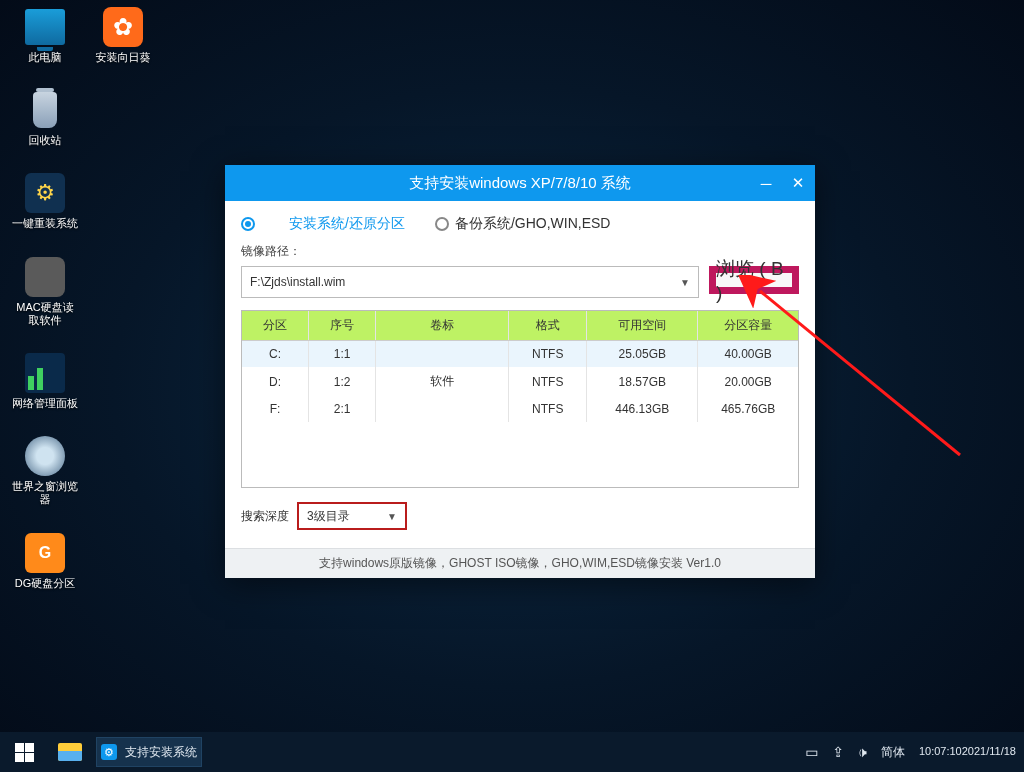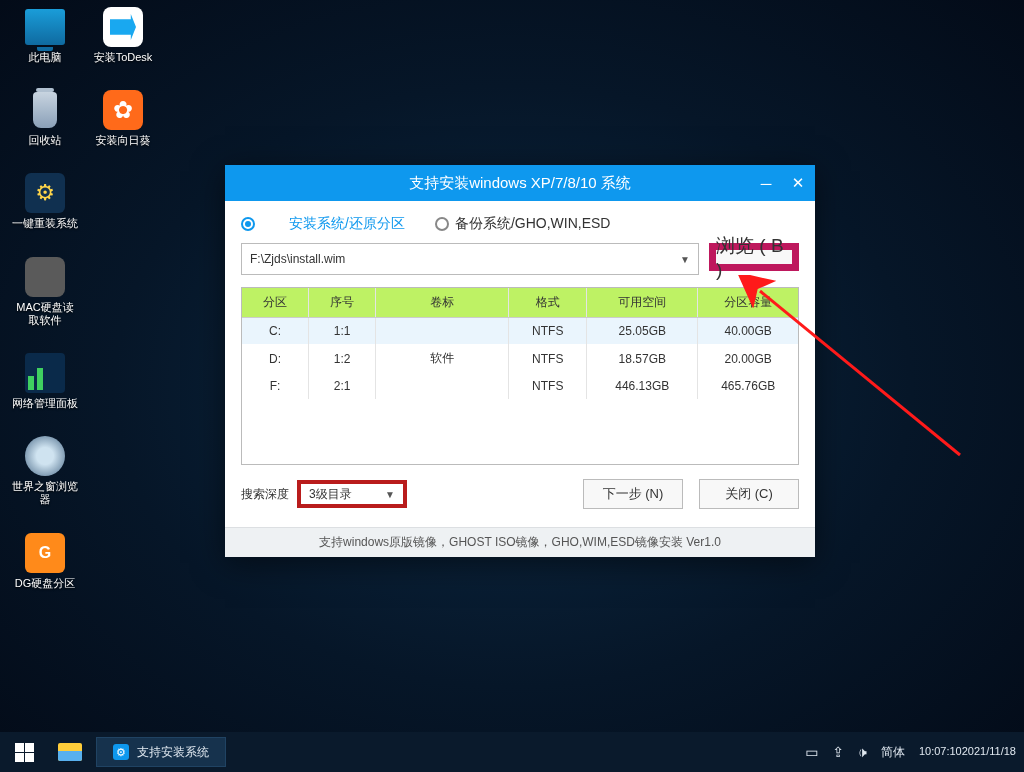--- a/index.html
+++ b/index.html
@@ -72,38 +72,38 @@
   .browse-btn { width: 90px; height: 28px; border: 7px solid #be185d; background: #f8f8f8; display:flex;align-items:center;justify-content:center;font-size:19px;cursor:pointer;}
   table.parts { width: 100%; border: 1px solid #ccc; border-collapse: collapse; font-size: 12px; }
   table.parts th, table.parts td { border-right: 1px solid #e4e4e4; padding: 6px 4px; text-align: center; font-weight: normal; }
   table.parts th { border-bottom: 1px solid #ccc; background: #bef264; color: #333; }
   table.parts th:last-child, table.parts td:last-child { border-right: none; }
   table.parts tr.selected td { background: #eaf5fd; }
   .table-shell { border: 1px solid #bbb; height: 178px; overflow: hidden; margin-bottom: 14px;}
   .table-shell table { border: none; }
   .bottom-row { display: flex; align-items: center; justify-content: space-between; margin-bottom: 8px;}
   .bottom-left { display: flex; align-items: center; gap: 8px; font-size: 12px;}
-  .depth-select { width: 110px; height: 28px; border: 4px solid #b91c1c; display: flex; align-items: center; justify-content: space-between; padding: 0 8px; font-size: 12px;}
+  .depth-select { width: 110px; height: 28px; border: 2px solid #b91c1c; display: flex; align-items: center; justify-content: space-between; padding: 0 8px; font-size: 12px;}
   .depth-select .caret { font-size: 10px; color:#555;}
   .bottom-right { display: flex; gap: 16px;}
   .action-btn { width: 100px; height: 30px; border:1px solid #bbb; background:#f8f8f8; display:flex;align-items:center;justify-content:center;font-size:13px;cursor:pointer;}
   .footer-bar { height: 30px; background: #eef1f3; border-top: 1px solid #dcdfe2; display:flex;align-items:center;justify-content:center;font-size:12px;color:#555;}
 
   
   .arrow-svg { position:absolute; left: 710px; top: 275px; width: 260px; height: 190px; pointer-events: none; }
 
   
   .taskbar { position: absolute; left:0; bottom:0; width:100%; height:40px; background:#0a1a2c; display:flex; align-items:center; }
   .start-btn { width:48px; height:40px; display:flex;align-items:center;justify-content:center;cursor:pointer;}
   .win-logo { display:grid;grid-template-columns:9px 9px;grid-template-rows:9px 9px;gap:1px;}
   .win-logo span{background:#fff;}
   .tb-icon{width:44px;height:40px;display:flex;align-items:center;justify-content:center;cursor:pointer;}
   .tb-folder{width:24px;height:18px;background:#ffcd3a;border-radius:2px;position:relative;}
   .tb-folder:before{content:"";position:absolute;bottom:0;left:0;width:100%;height:10px;background:#58b0ee;border-radius:0 0 2px 2px;}
-  .tb-task{height:30px;padding:0 16px;display:flex;align-items:center;gap:8px;background:#16324d;border:1px solid #204363;margin-left:4px;font-size:12px;color:#e0e8f0;cursor:pointer;}
+  .tb-task{height:30px;padding:0 4px;display:flex;align-items:center;gap:8px;background:#16324d;border:1px solid #204363;margin-left:4px;font-size:12px;color:#e0e8f0;cursor:pointer;}
   .tb-task .tb-task-ico{width:16px;height:16px;background:#0e98ee;border-radius:3px;display:flex;align-items:center;justify-content:center;}
   .tb-task .tb-task-ico:before{content:"⚙";font-size:11px;color:#fff;}
   .tray{margin-left:auto;display:flex;align-items:center;gap:14px;padding-right:8px;color:#e0e8f0;font-size:11px;}
   .tray .ico{cursor:pointer;font-size:14px;}
   .tray .ime{font-size:12px;}
   .clock{display:flex;flex-direction:row;align-items:flex-end;line-height:1.2;font-size:11px;}
 </style>
 </head>
 <body>
 
@@ -150,26 +150,20 @@
       <div class="desktop-icon">
         <div class="img">
           <div class="ic-dg">G</div>
         </div>
         <div class="label">DG硬盘分区</div>
       </div>
     </div>
   <div class="desktop-col col2" id="col2">
       <div class="desktop-icon">
         <div class="img">
-          <div class="ic-todesk"></div>
-        </div>
-        <div class="label">安装ToDesk</div>
-      </div>
-      <div class="desktop-icon">
-        <div class="img">
           <div class="ic-sunflower"></div>
         </div>
         <div class="label">安装向日葵</div>
       </div>
     </div>
 </div>
 
 <div class="window">
   <div class="titlebar">
     <span>支持安装windows XP/7/8/10 系统</span>
@@ -183,20 +177,21 @@
       <div class="radio-opt checked">
         <span class="circle"></span>
         <span class="rlabel blue">安装系统/还原分区</span>
       </div>
       <div class="radio-opt unchecked">
         <span class="circle"></span>
         <span class="rlabel">备份系统/GHO,WIN,ESD</span>
       </div>
     </div>
 
+    <span class="lbl-small">镜像路径：</span>
     <div class="path-row">
       <div class="path-input">
         <span>F:\Zjds\install.wim</span>
         <span class="caret">▼</span>
       </div>
       <div class="browse-btn">浏览 ( B )</div>
     </div>
 
     <div class="table-shell">
       <table class="parts">
@@ -240,24 +235,20 @@
     </div>
 
     <div class="bottom-row">
       <div class="bottom-left">
         <span>搜索深度</span>
         <div class="depth-select">
           <span>3级目录</span>
           <span class="caret">▼</span>
         </div>
       </div>
-      <div class="bottom-right">
-        <div class="action-btn">下一步 (N)</div>
-        <div class="action-btn">关闭 (C)</div>
-      </div>
     </div>
   </div>
   <div class="footer-bar">
     <span>支持windows原版镜像，GHOST ISO镜像，GHO,WIM,ESD镜像安装 Ver1.0</span>
   </div>
 </div>
 
 <svg class="arrow-svg" viewBox="0 0 260 190">
   <defs>
     <marker id="ah" markerWidth="12" markerHeight="12" refX="2" refY="6" orient="auto">

